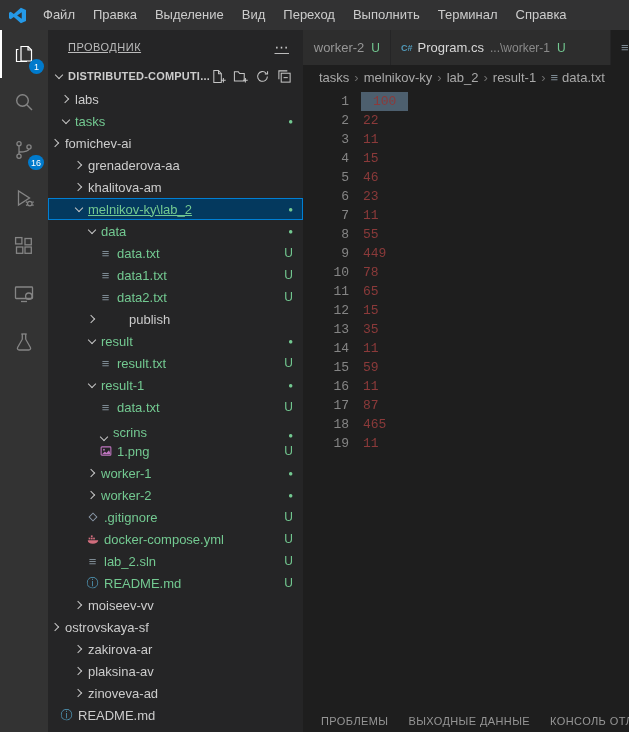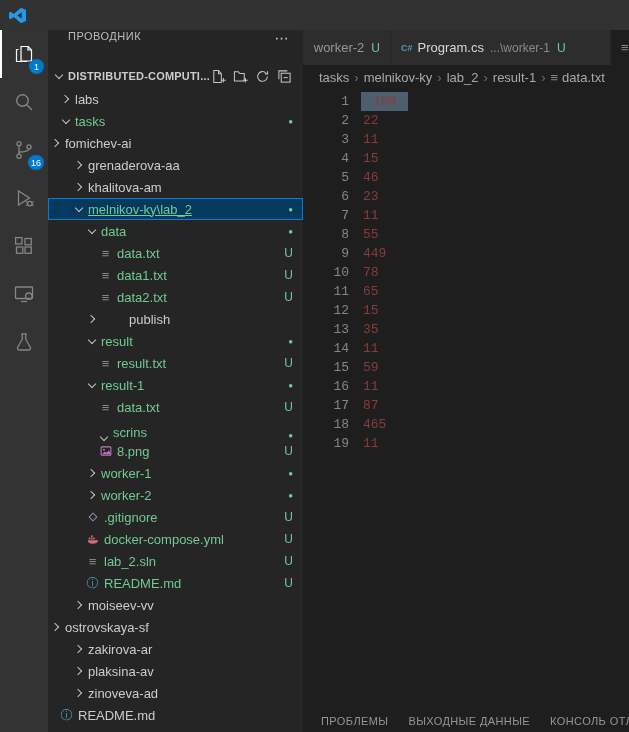--- a/index.html
+++ b/index.html
@@ -21,22 +21,22 @@
   .activity-bar { width:48px; background:#333333; display:flex; flex-direction:column; flex:none; }
   .ab-item { position:relative; height:48px; display:flex; align-items:center; justify-content:center; color:#858585; }
   .ab-item.active { color:#ffffff; box-shadow:inset 2px 0 0 #ffffff; }
   .ab-item svg { width:24px; height:24px; }
   .ab-badge { position:absolute; right:4px; bottom:4px; background:var(--accent,#007acc); color:#fff;
               font-size:9px; min-width:15px; height:15px; border-radius:8px; padding:0 3px;
               display:flex; align-items:center; justify-content:center; }
 
   
   .sidebar { width:255px; flex:none; background:#252526; display:flex; flex-direction:column; overflow:hidden; }
-  .sidebar-header { height:34px; flex:none; display:flex; padding:0 14px 0 20px;
-                    font-size:11px; letter-spacing:.5px; color:#bbbbbb; }
+  .sidebar-header { height:34px; flex:none; display:flex; align-items:center; padding:0 14px 0 20px;
+                    font-size:11px; letter-spacing:.5px; color:#bbbbbb;text-decoration:underline; }
   .sidebar-title { flex:1; }
   .sidebar-more { font-size:14px; color:#cccccc; cursor:pointer; }
   .section-header { height:24px; flex:none; display:flex; align-items:center; padding-left:3px;
                     font-size:11px; font-weight:700; color:#cccccc; letter-spacing:.2px; }
   .section-label { margin-left:1px; white-space:nowrap; overflow:hidden; }
   .section-actions { margin-left:auto; display:flex; gap:3px; padding-right:9px; }
   .icon-btn { width:19px; height:19px; display:flex; align-items:center; justify-content:center; color:#c5c5c5; cursor:pointer; }
   .icon-btn svg { width:15px; height:15px; stroke:currentColor; fill:none; stroke-width:1.1; }
 
   .tree { flex:1; overflow:hidden; font-size:13px; }
@@ -100,20 +100,30 @@
 <body>
 
 <div class="window">
 
   <div class="titlebar">
     <div class="logo">
       <svg viewBox="0 0 16 16" width="17" height="17">
           <path fill="#2499e8" d="M11.2.6 4.5 6.7 1.6 4.5 0 5.3v5.4l1.6.8 2.9-2.2 6.7 6.1 4.8-2.3V2.9L11.2.6ZM12 4.9v6.2L7.7 8 12 4.9Z"></path>
         </svg>
     </div>
+    <div class="menu-bar">
+        <div class="menu-item">Файл</div>
+        <div class="menu-item">Правка</div>
+        <div class="menu-item">Выделение</div>
+        <div class="menu-item">Вид</div>
+        <div class="menu-item">Переход</div>
+        <div class="menu-item">Выполнить</div>
+        <div class="menu-item">Терминал</div>
+        <div class="menu-item">Справка</div>
+      </div>
   </div>
 
   <div class="main">
 
     <div class="activity-bar">
         <div class="ab-item active">
           <svg viewBox="0 0 24 24" fill="none" stroke="currentColor" stroke-width="1.2">
             <path d="M9 4.5h7.2L19.5 8v11H9z"></path>
             <path d="M16 4.5V8h3.5"></path>
             <path d="M6.5 7.5h-2v12H15"></path>
@@ -290,21 +300,21 @@
             <span class="git-dot">●</span>
           </div>
           <div class="tree-row c-green" style="padding-left: 49px;">
             <span class="file-icon">
               <svg viewBox="0 0 16 16">
                 <rect x="1.5" y="2.5" width="13" height="11" rx="1" fill="none" stroke="#c076c0" stroke-width="1.4"></rect>
                 <circle cx="5.3" cy="6.3" r="1.2" fill="#c076c0"></circle>
                 <path d="M3 12l3.5-3.5 2 2L12 7l2 5z" fill="#c076c0"></path>
               </svg>
             </span>
-            <span class="tree-label">8.png</span>
+            <span class="tree-label">1.png</span>
             <span class="git-u">U</span>
           </div>
           <div class="tree-row c-green" style="padding-left: 36px;">
             <span class="twistie"></span>
             <span class="tree-label">worker-1</span>
             <span class="git-dot">●</span>
           </div>
           <div class="tree-row c-green" style="padding-left: 36px;">
             <span class="twistie"></span>
             <span class="tree-label">worker-2</span>

